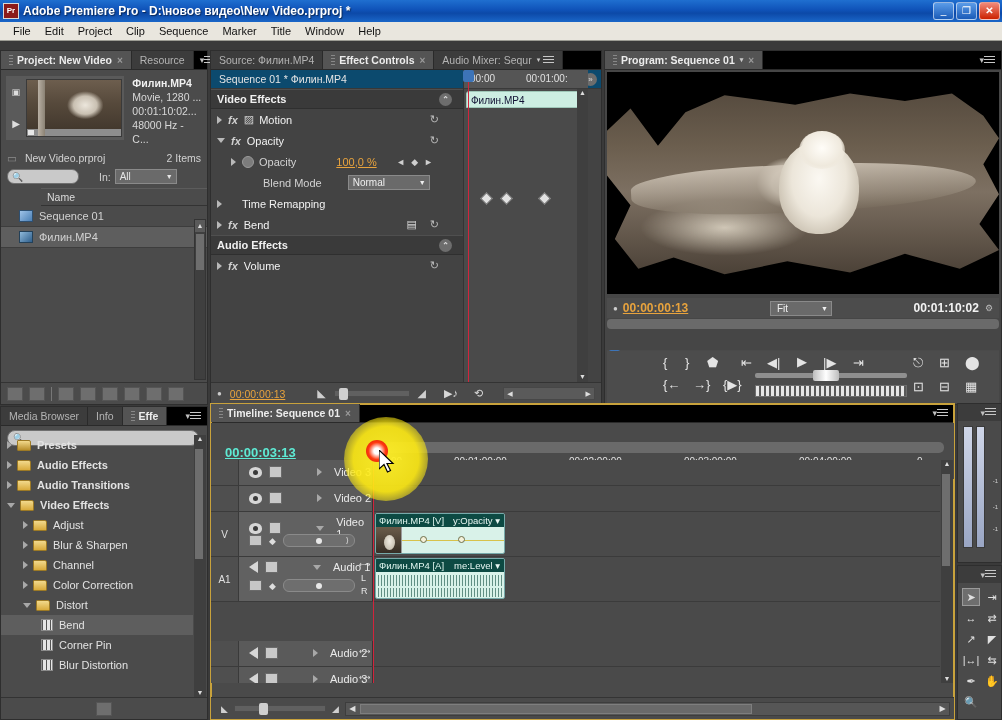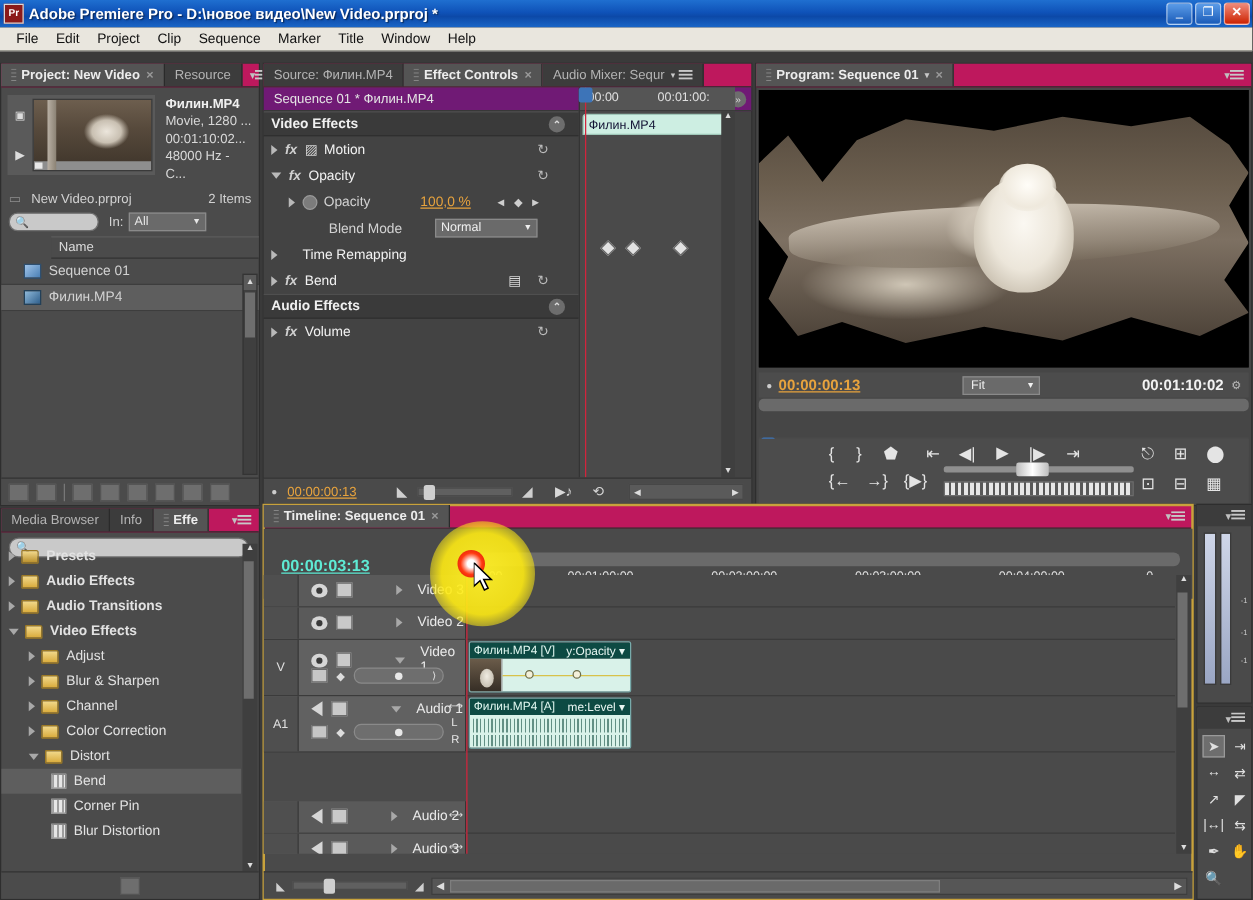--- a/index.html
+++ b/index.html
@@ -43,21 +43,21 @@
   .menubar {
     position:absolute; left:0; top:22px; width:1002px; height:19px;
     background:#e9e6de; display:flex; align-items:center; padding-left:6px;
     border-bottom:1px solid #9c9c94;
   }
   .menubar .mi { color:#111; font-size:11px; padding:1px 7px; }
 
   
   .panel { position:absolute; background:#4a4a4a; }
   .tabrow {
-    height:19px; background:#be185d; display:flex; align-items:stretch;
+    height:19px; background:#000000; display:flex; align-items:stretch;
     border-bottom:1px solid #2a2a2a;
   }
   .tab {
     display:flex; align-items:center; padding:0 8px; font-size:10.5px;
     color:#b4b4b4; background:#3c3c3c; border-right:1px solid #2a2a2a;
     white-space:nowrap; position:relative;
   }
   .tab.active { background:#545454; color:#ececec; font-weight:bold; }
   .tab .grip {
     width:4px; height:11px; margin-right:4px; flex:0 0 4px;
@@ -93,21 +93,21 @@
   .proj-meta { margin-left:8px; line-height:14px; font-size:10.5px; color:#d8d8d8; }
   .proj-meta .nm { font-weight:bold; color:#f0f0f0; }
   .proj-row2 { display:flex; align-items:center; padding:2px 6px; font-size:10.5px; color:#d2d2d2;}
   .proj-row2 .items { margin-left:auto; }
   .proj-search { display:flex; align-items:center; padding:3px 6px 4px 6px; }
   .search-field {
     width:72px; height:15px; background:#c9c9c9; border:1px solid #6f6f6f;
     border-radius:7px; display:flex; align-items:center; padding-left:4px;
   }
   .search-field .mag { font-size:9px; color:#333; }
-  .in-label { margin-left:8px; font-size:10.5px; }
+  .in-label { margin-left:20px; font-size:10.5px; }
   .sel-box {
     margin-left:4px; width:62px; height:15px; background:#6a6a6a;
     border:1px solid #8a8a8a; display:flex; align-items:center;
     padding-left:4px; font-size:10px; color:#e6e6e6;
   }
   .sel-box .ar { margin-left:auto; margin-right:3px; font-size:7px; }
   .col-head { background:#4b4b4b; border-top:1px solid #5c5c5c; border-bottom:1px solid #333;
     padding:2px 6px; font-size:10.5px; color:#dcdcdc;margin-left:40px; }
   .bin-row { display:flex; align-items:center; height:21px; padding-left:18px;
              border-bottom:1px solid #3d3d3d; font-size:11px; }
@@ -117,21 +117,21 @@
   .ico-clip { background:linear-gradient(135deg,#8fb9da,#2f5f8c); border:1px solid #234058; }
   .proj-scroll { position:absolute; right:1px; top:168px; width:12px; bottom:24px; background:#3f3f3f; border:1px solid #343434;}
   .proj-scroll .thumb-v { position:absolute; left:1px; top:14px; width:8px; height:36px; background:#6e6e6e; }
   .sb-arrow { height:12px; background:#5a5a5a; color:#ddd; font-size:7px; text-align:center; line-height:12px; }
   .proj-toolbar { position:absolute; left:0; bottom:0; width:100%; height:22px; background:#4b4b4b;
     border-top:1px solid #333; display:flex; align-items:center; gap:6px; padding:0 6px; }
   .tb-btn { width:16px; height:14px; background:#6e6e6e; border:1px solid #555; }
 
   
   #ecPanel { left:210px; top:50px; width:392px; height:355px; background:#434343; border:1px solid #2e2e2e;}
-  .ec-head { display:flex; align-items:center; height:19px; background:#701a75;
+  .ec-head { display:flex; align-items:center; height:19px; background:#0c4a6e;
              border-bottom:1px solid #383838; padding-left:8px; font-size:10.5px; color:#e4e4e4;}
   .ec-head .fx-collapse { margin-left:auto; margin-right:4px; }
   .circ { width:13px;height:13px;border-radius:50%;background:#6d6d6d;color:#ddd;
           font-size:8px;text-align:center;line-height:13px; display:inline-block;}
   .ec-body { position:absolute; left:0; top:38px; width:252px; bottom:22px; background:#434343; }
   .ec-section { background:#3a3a3a; border-top:1px solid #4f4f4f; border-bottom:1px solid #2f2f2f;
                 height:20px; display:flex; align-items:center; padding-left:6px;
                 font-weight:bold; font-size:11px; color:#f0f0f0; }
   .ec-row { height:21px; display:flex; align-items:center; padding-left:6px; font-size:11px; position:relative;}
   .tri { width:0;height:0;border-left:5px solid #b9b9b9;border-top:4px solid transparent;border-bottom:4px solid transparent; margin-right:6px;}

